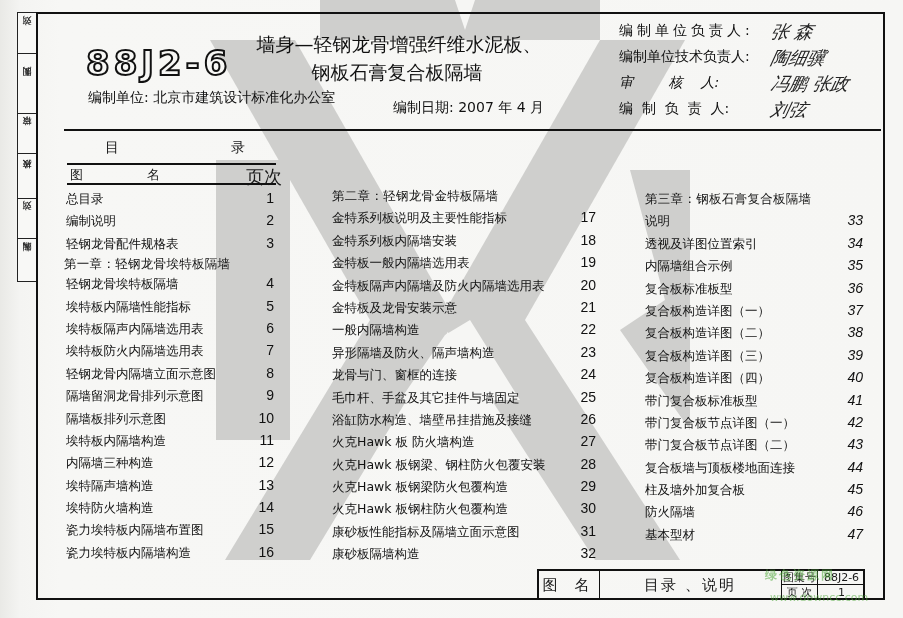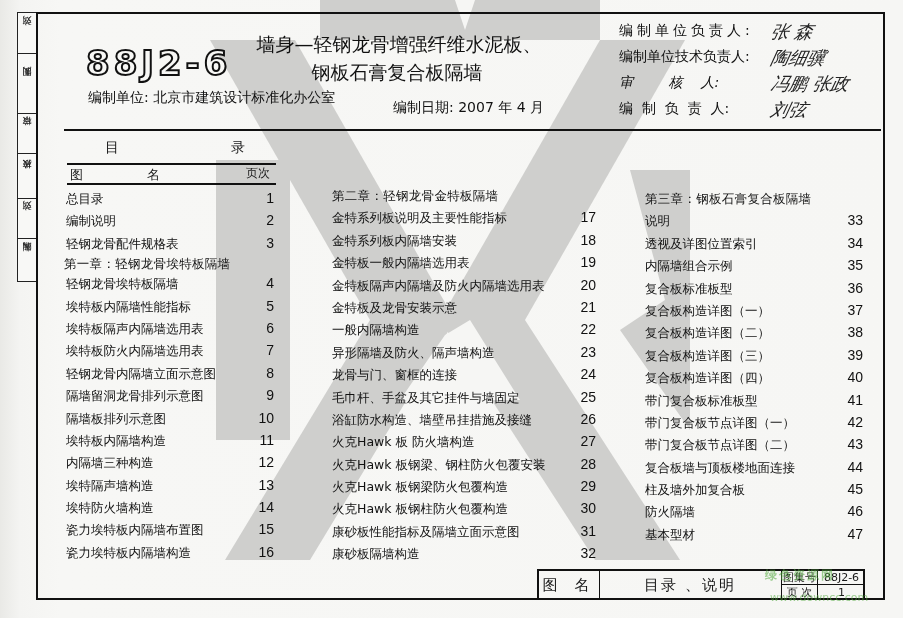--- a/index.html
+++ b/index.html
@@ -71,39 +71,39 @@
   }
 
   
   .toc-heading {
     position:absolute; left:105px; top:139px; width:140px;
     font-size:14px; display:flex; justify-content:space-between;
   }
   .toc-head-rule-top { position:absolute; left:67px; top:163px; width:209px; border-top:2px solid #111; }
   .toc-head-rule-bot { position:absolute; left:67px; top:183px; width:209px; border-top:2px solid #111; }
   .col-head-name { position:absolute; left:70px; top:166px; font-size:13px; width:90px; display:flex; justify-content:space-between; }
-  .col-head-page { position:absolute; left:246px; top:165px; font-size:12px;text-align:right; }
+  .col-head-page { position:absolute; left:246px; top:165px; font-size:18px;text-align:right; }
 
   .toc-col { position:absolute; }
   .toc-row {
     position:relative; height:22.4px; font-size:12.5px; white-space:nowrap; color:#111;
   }
   .toc-row .name { position:absolute; left:0; top:2px; }
   .toc-row .pg {
     position:absolute; top:1px; font-family:"Liberation Sans Narrow","Liberation Sans", sans-serif;
     font-size:14px; text-align:right; width:30px;
   }
   .toc-row.chapter .name { letter-spacing:0.3px; }
 
   .col1 { left:66px; top:189px; width:220px; }
   .col1 .pg { left:178px; }
   .col2 { left:332px; top:186px; width:270px; }
   .col2 .pg { left:234px; }
   .col3 { left:645px; top:189px; width:220px; }
-  .col3 .pg { left:188px; }
+  .col3 .pg { left:188px;font-style:italic; }
 
   
   .tb {
     position:absolute; left:537px; top:569px; width:328px; height:30px;
     border:2px solid #111; border-bottom:none; box-sizing:border-box;
   }
   .tb-label {
     position:absolute; left:0; top:0; width:60px; height:28px; border-right:1.5px solid #111;
     font-size:15px; display:flex; align-items:center; justify-content:center; letter-spacing:6px;
   }

